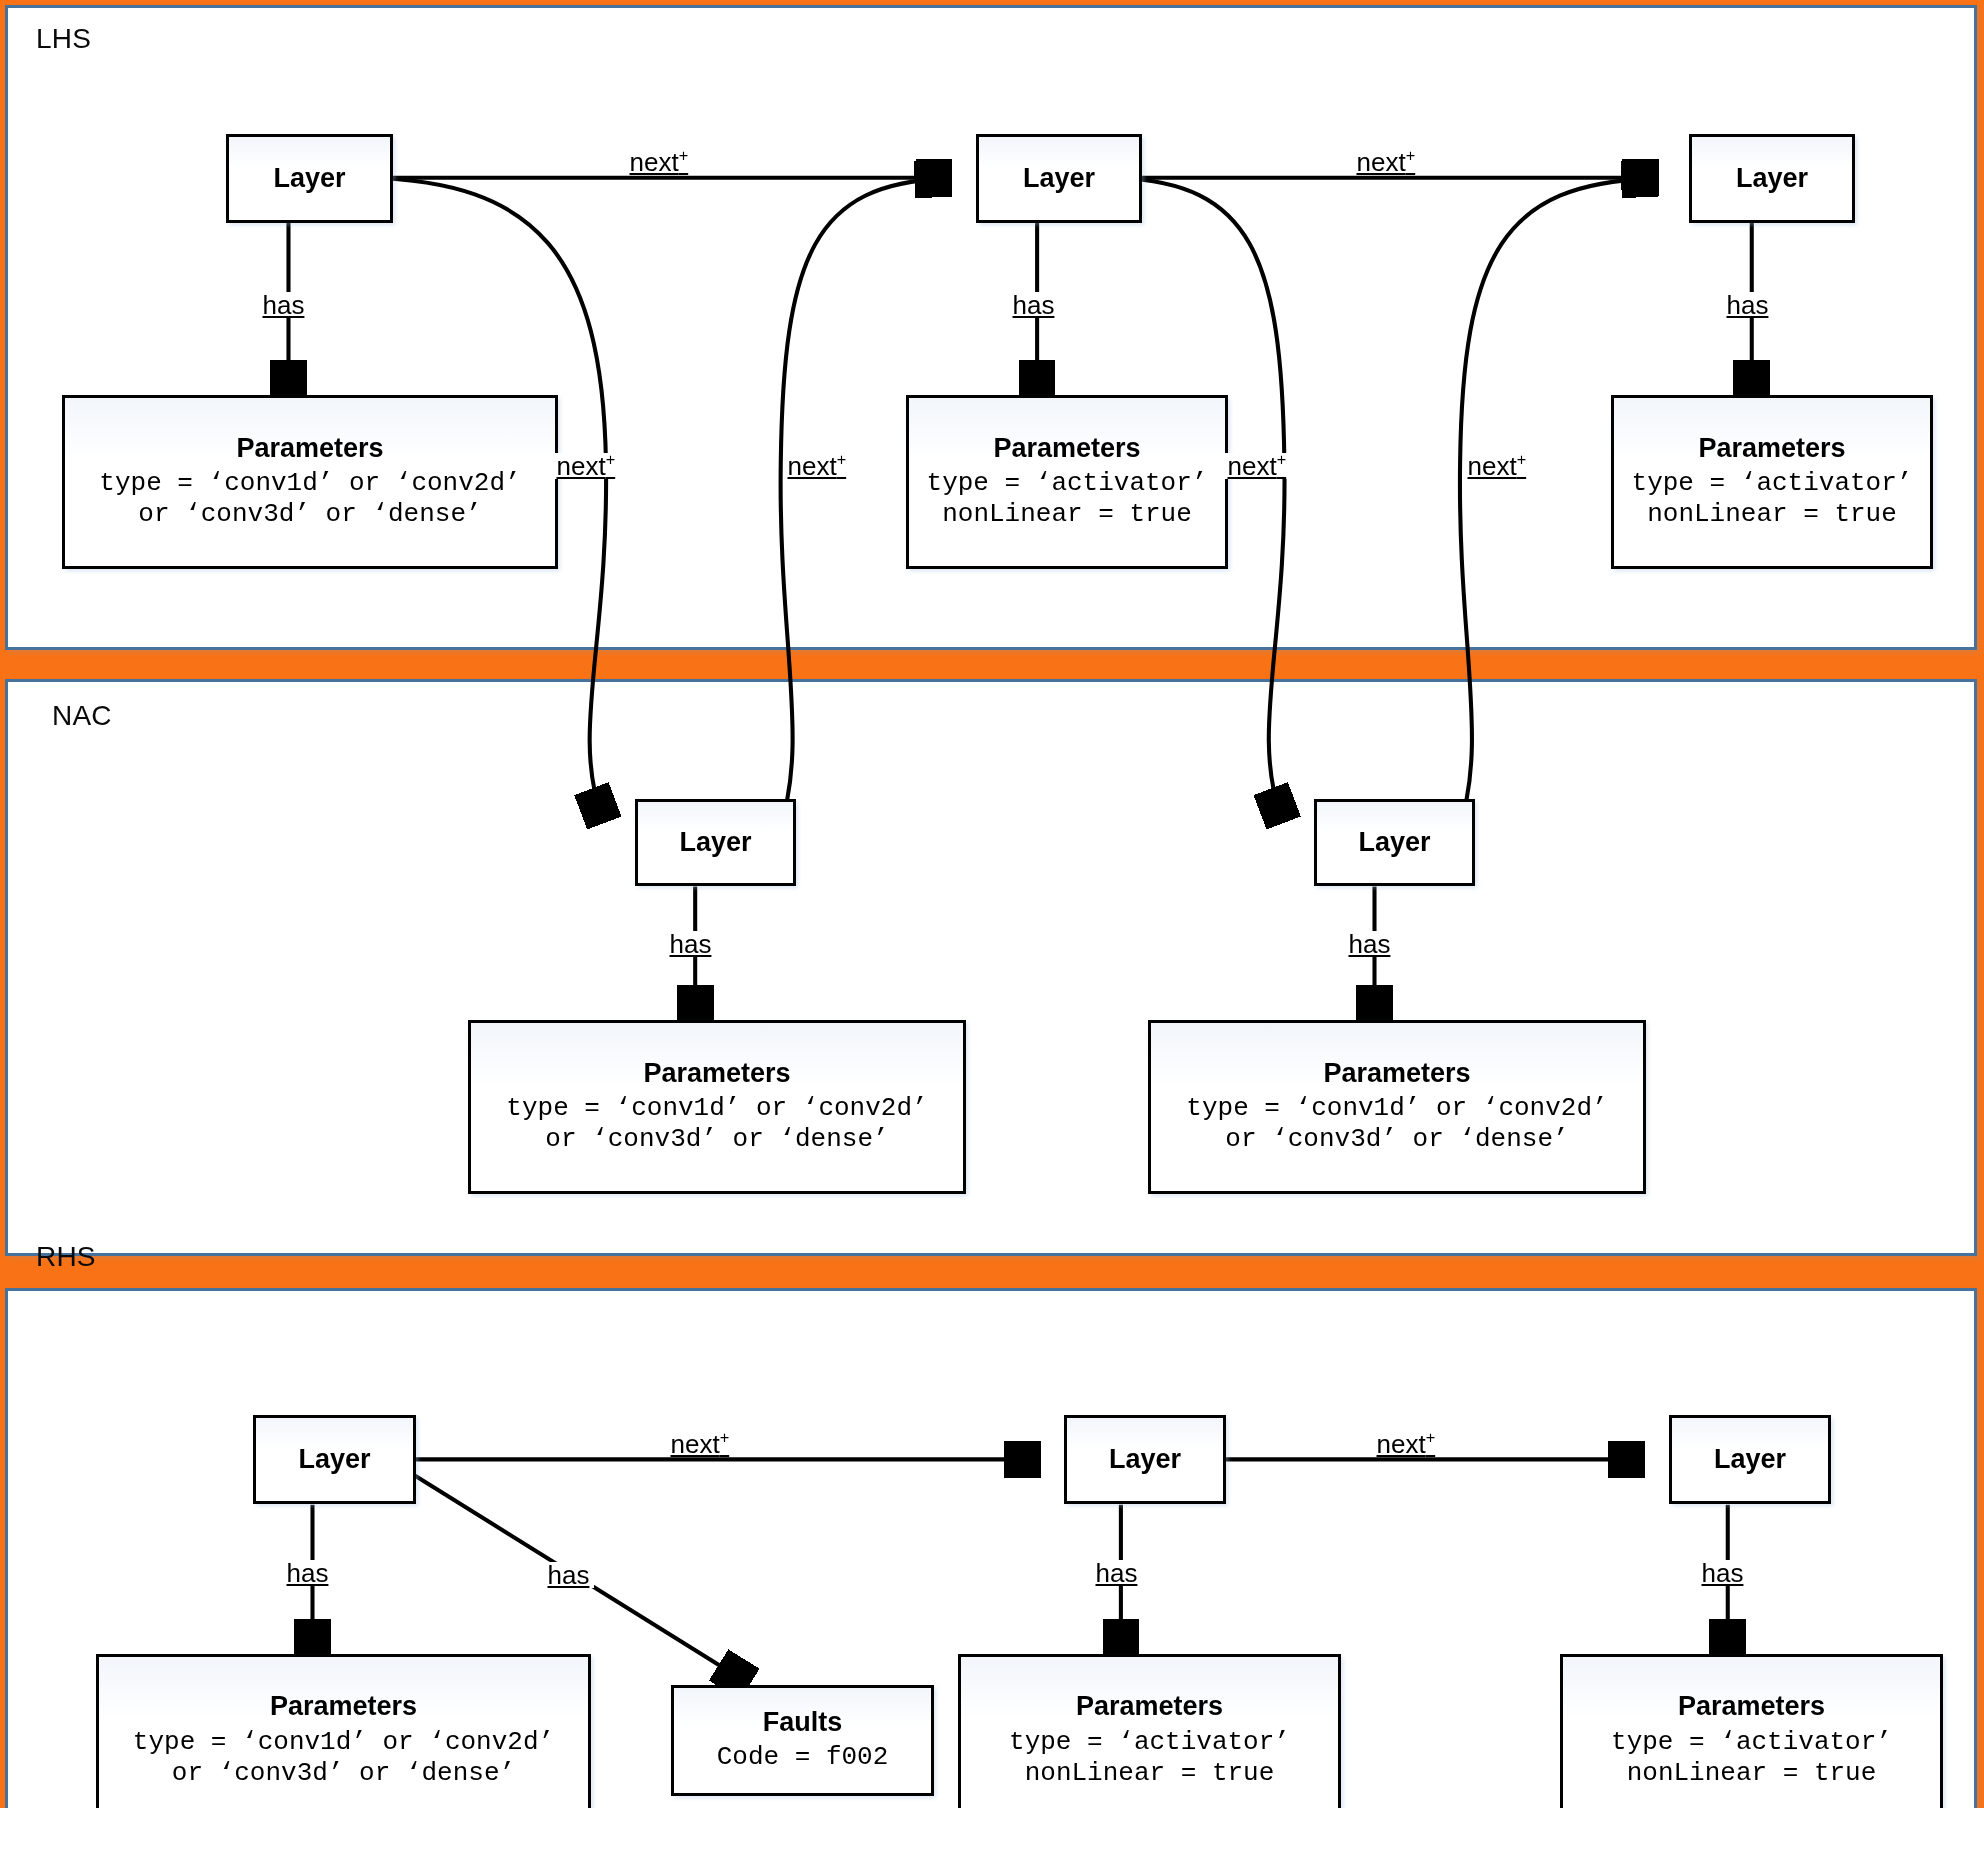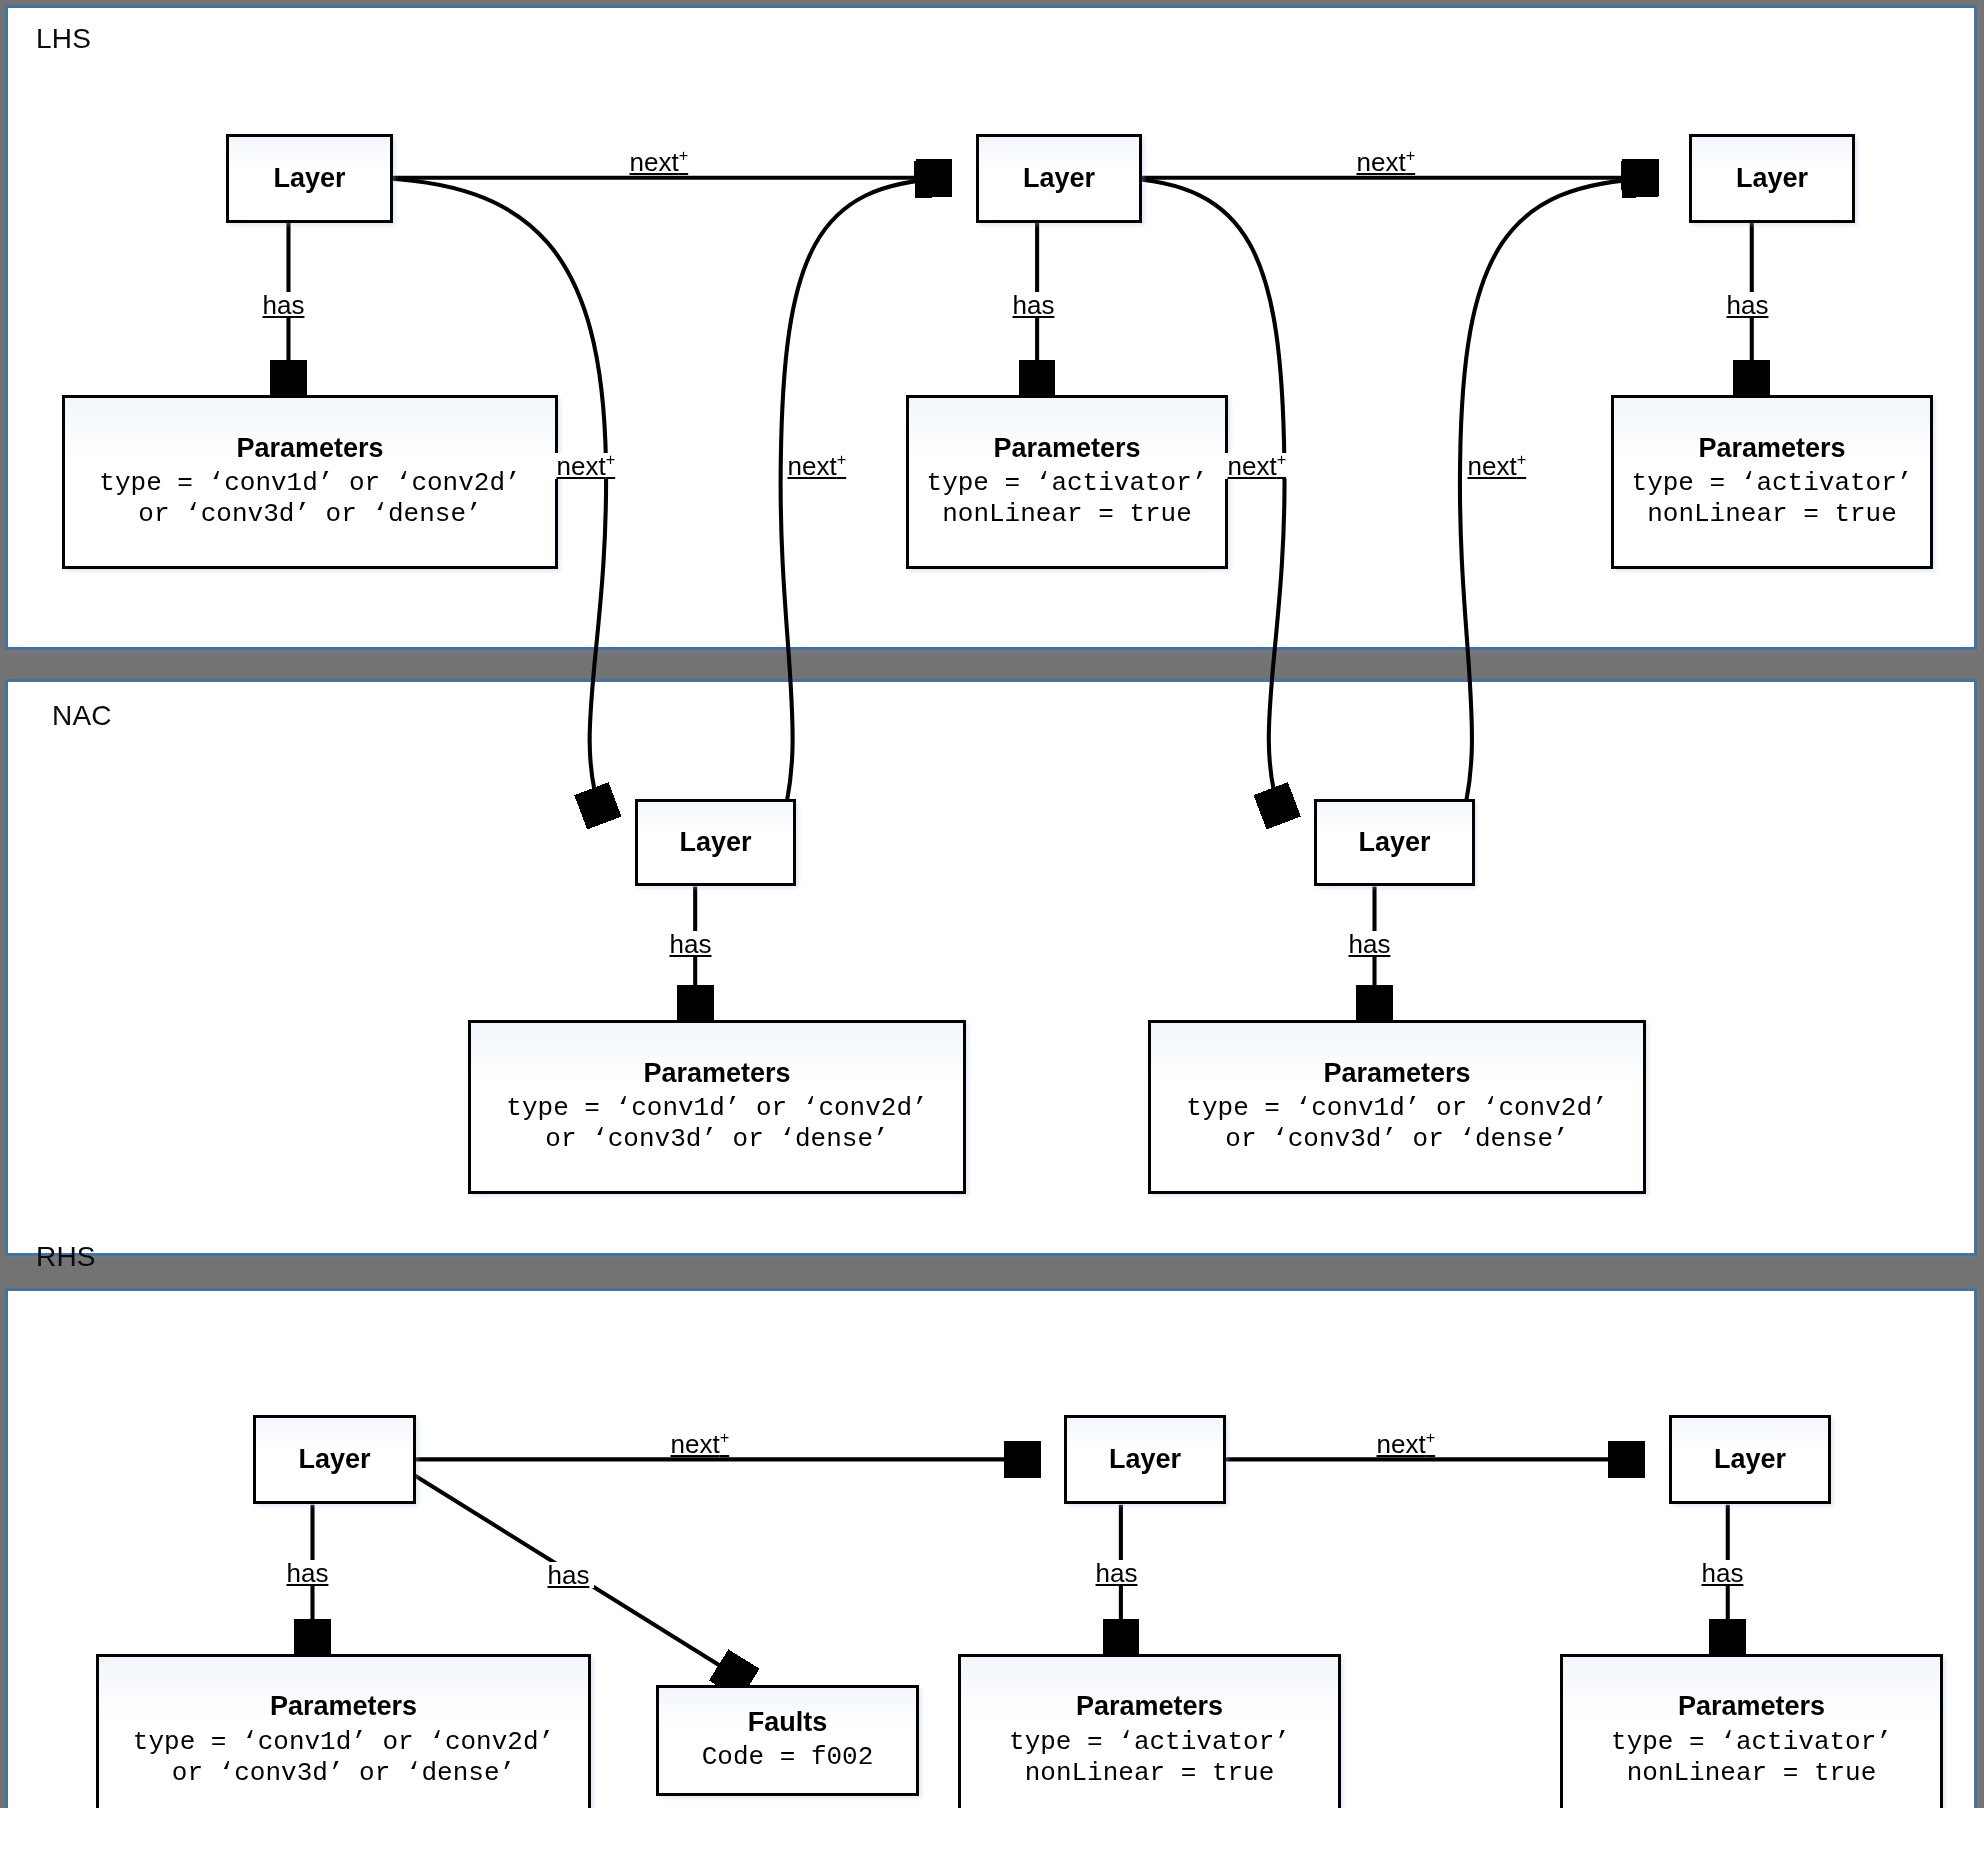--- a/index.html
+++ b/index.html
@@ -7,21 +7,21 @@
     padding: 0;
     background: #ffffff;
   }
   body {
     font-family: "Liberation Sans", sans-serif;
   }
   #stage {
     position: relative;
     width: 1985px;
     height: 1808px;
-    background: #737373;
+    background: #f97316;
     overflow: hidden;
   }
   .panel {
     position: absolute;
     border: 3.2px solid #46729B;
     background: #ffffff;
     box-sizing: border-box;
     box-shadow: 2.7px 2.7px 4.5px rgba(120,150,190,0.18);
   }
   .panel-label {
@@ -210,21 +210,21 @@
   <div class="node" style="left:1648px; top:1415px; width:162px; height:89px;">
     <div class="title">Layer</div>
   </div>
 
   <div class="node params" style="left:75px; top:1654px; width:495px; height:173px;">
     <div class="title">Parameters</div>
     <div class="attr">type = ‘conv1d’ or ‘conv2d’</div>
     <div class="attr">or ‘conv3d’ or ‘dense’</div>
   </div>
 
-  <div class="node params" style="left:635px; top:1685px; width:263px; height:111px;">
+  <div class="node params" style="left:650px; top:1685px; width:263px; height:111px;">
     <div class="title">Faults</div>
     <div class="attr">Code = f002</div>
   </div>
 
   <div class="node params" style="left:937px; top:1654px; width:383px; height:173px;">
     <div class="title">Parameters</div>
     <div class="attr">type = ‘activator’</div>
     <div class="attr">nonLinear = true</div>
   </div>
 

